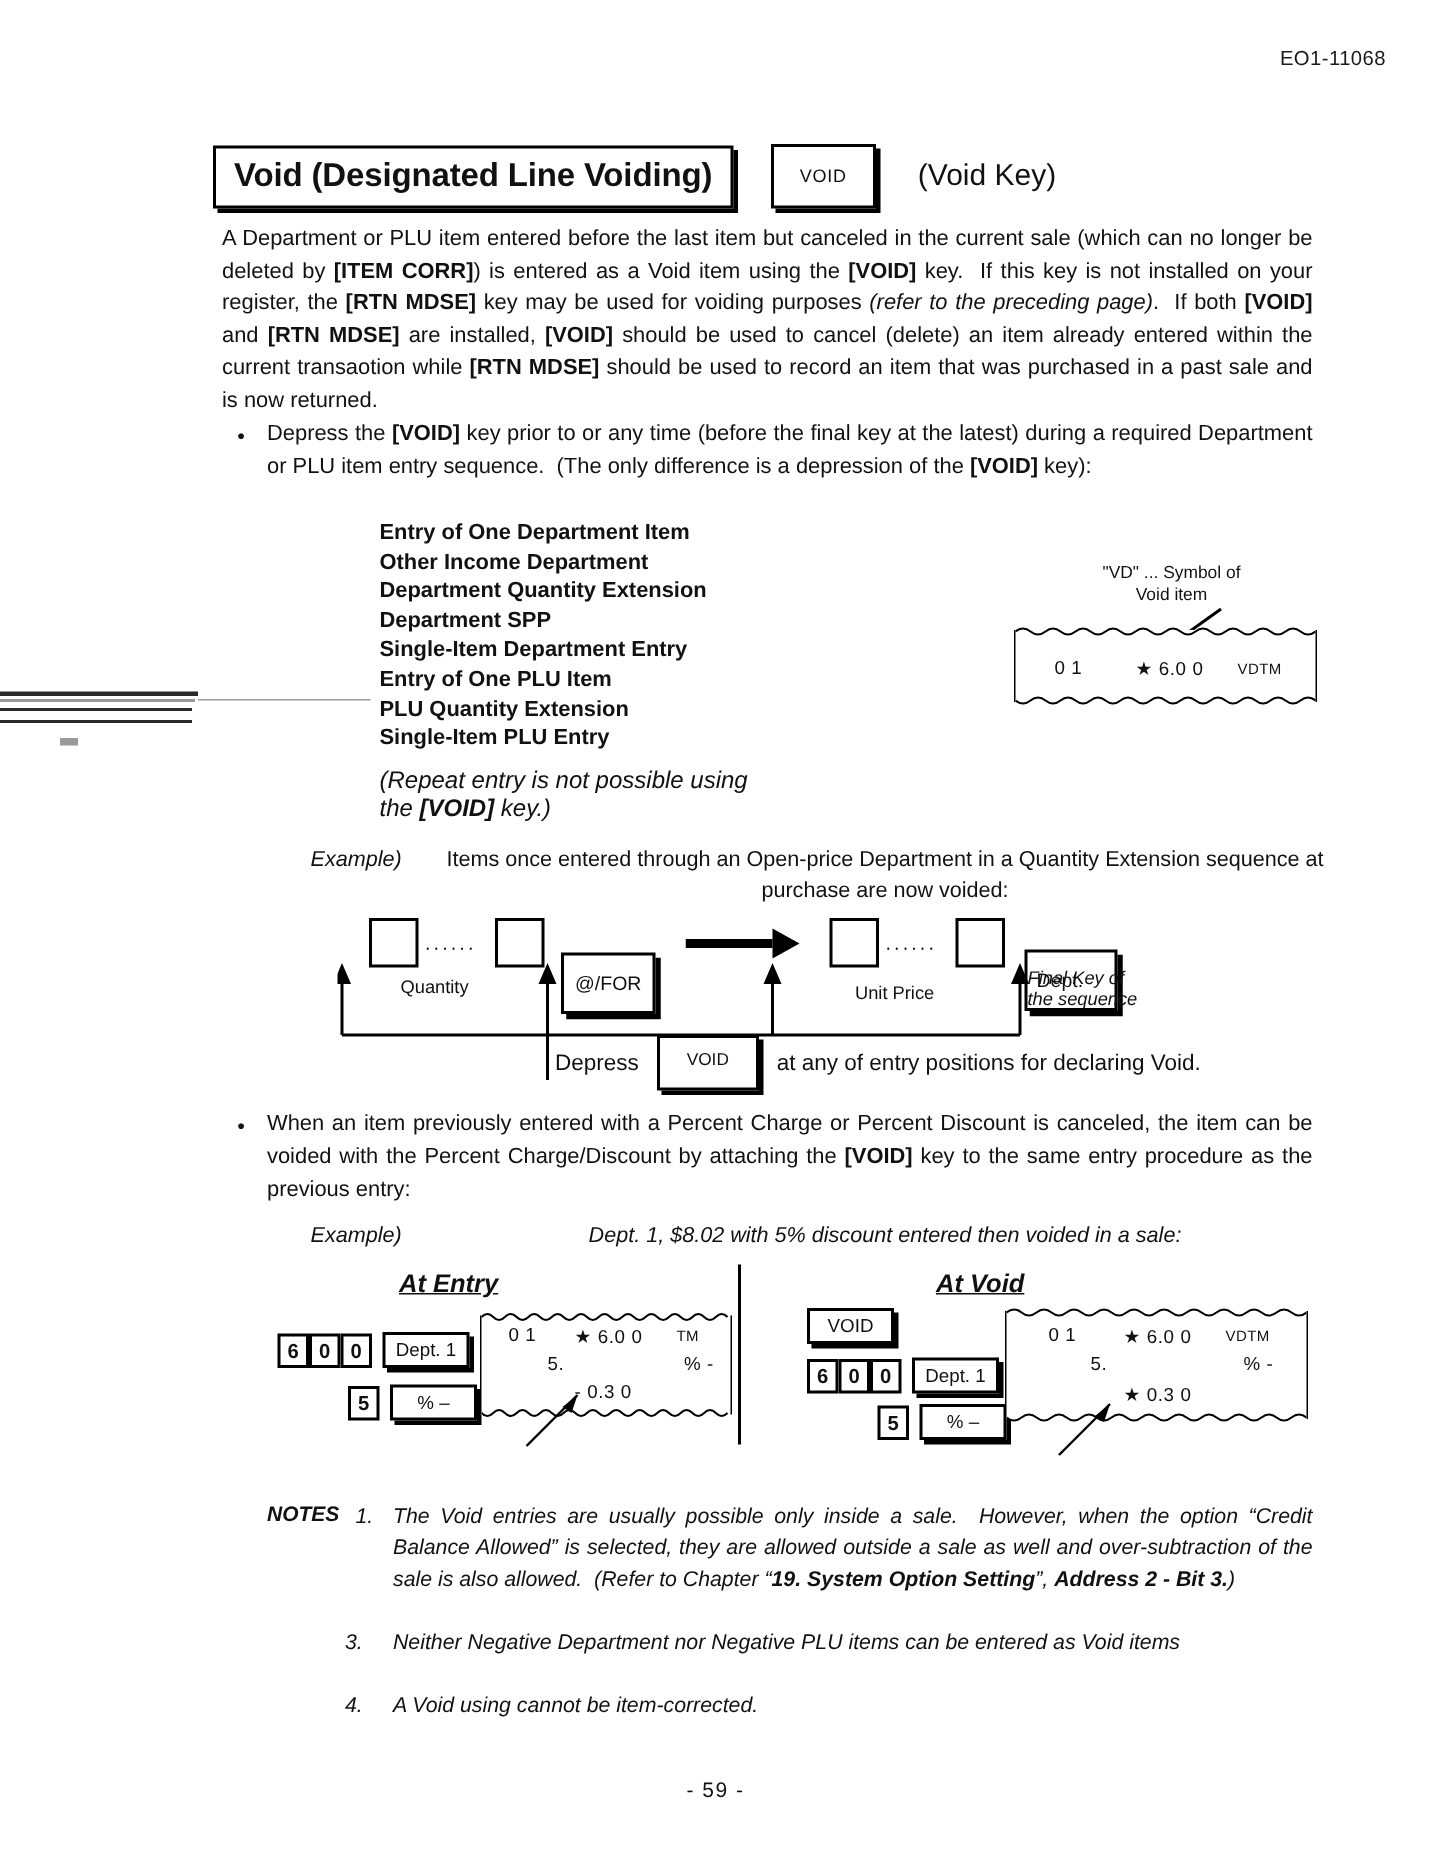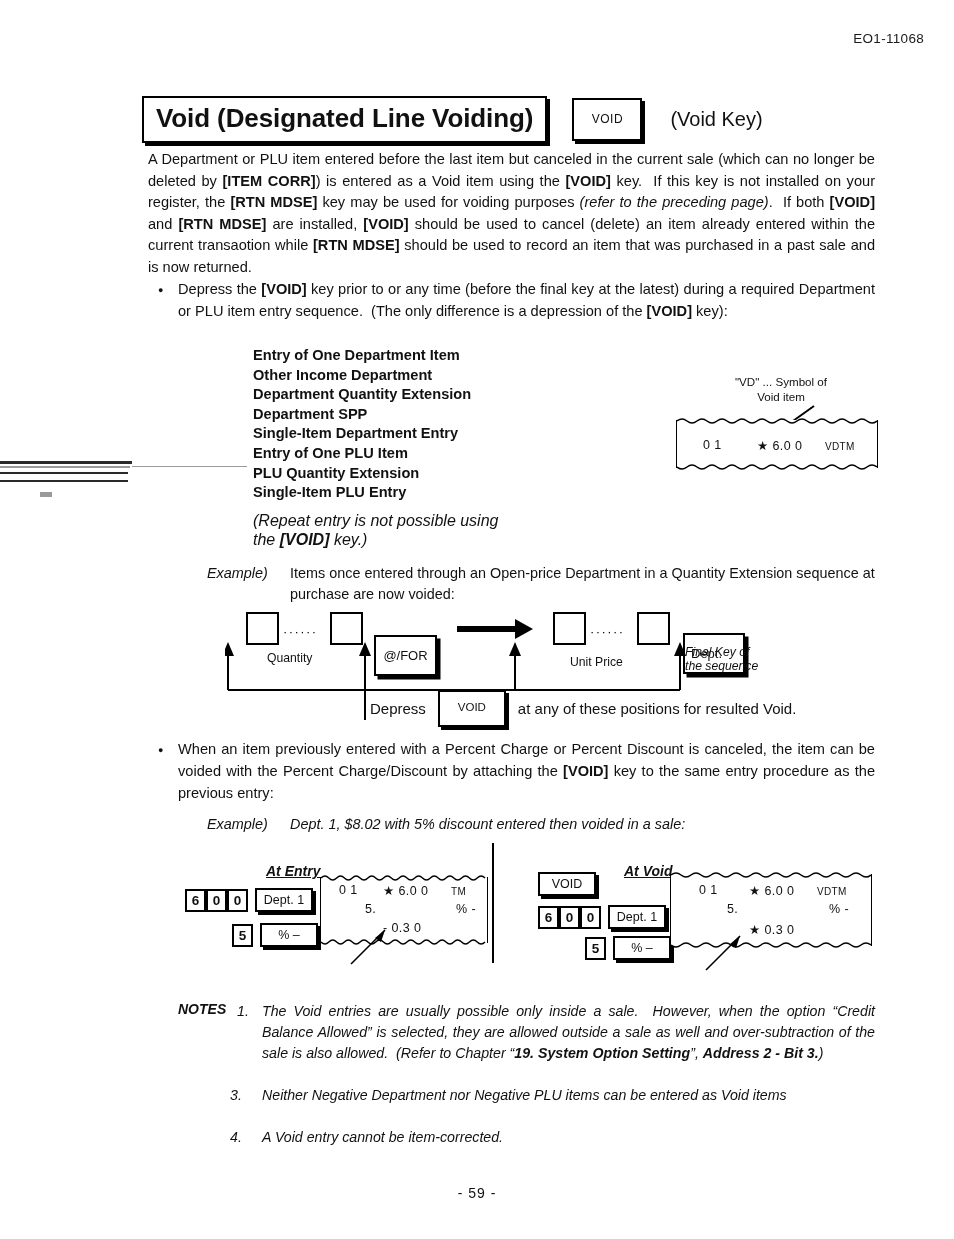--- a/index.html
+++ b/index.html
@@ -34,21 +34,21 @@
   .title-row {
     position: absolute;
     left: 142px;
     top: 96px;
     display: flex;
     align-items: center;
   }
   .title-box {
     border: 2.5px solid #000;
     padding: 5px 12px 7px 12px;
-    font-size: 26px;
+    font-size: 22px;
     font-weight: bold;
     letter-spacing: -0.1px;
     box-shadow: 3px 3px 0 #000;
     background: #fff;
   }
   .key {
     display: inline-block;
     border: 2px solid #000;
     background: #fff;
     text-align: center;
@@ -128,20 +128,21 @@
   .example .lbl {
     font-style: italic;
     position: absolute;
     left: 0;
     top: 0;
   }
   .example .txt {
     display: block;
     margin-left: 83px;
     width: 600px;
+    text-align: center;
   }
   #example1 { left: 207px; top: 563px; width: 690px; }
   #example2 { left: 207px; top: 814px; width: 690px; }
   #example2 .txt { font-style: italic; }
 
   
   .receipt {
     position: absolute;
     border-left: 1.6px solid #000;
     border-right: 1.6px solid #000;
@@ -225,25 +226,24 @@
   .depress-key {
     width: 64px;
     padding: 10px 0 11px 0;
     margin: 0 12px;
     font-size: 11.5px;
   }
 
   
   .panel-head {
     position: absolute;
-    font-size: 14px;
+    font-size: 17px;
     font-style: italic;
     font-weight: bold;
     text-decoration: underline;
-    margin-top: 17px;
   }
   .divider-v {
     position: absolute;
     width: 2px;
     background: #000;
   }
   .numkey {
     display: inline-flex;
     align-items: center;
     justify-content: center;
@@ -437,21 +437,21 @@
       <polygon points="290,2 296,16 284,16" fill="#000"></polygon>
       <line x1="455" y1="50" x2="455" y2="12" stroke="#000" stroke-width="2"></line>
       <polygon points="455,2 461,16 449,16" fill="#000"></polygon>
       <line x1="140" y1="50" x2="140" y2="80" stroke="#000" stroke-width="2"></line>
     </svg>
   </div>
 
   <div class="depress-row">
     <span>Depress</span>
     <span class="key depress-key">VOID</span>
-    <span>at any of these positions for resulted Void.</span>
+    <span>at any of entry positions for declaring Void.</span>
   </div>
 
   <div class="bullet" id="bullet2">
     When an item previously entered with a Percent Charge or Percent Discount is canceled, the
     item can be voided with the Percent Charge/Discount by attaching the <b>[VOID]</b> key to the same
     entry procedure as the previous entry:
   </div>
 
   <div class="example" id="example2">
     <span class="lbl">Example)</span>
@@ -533,17 +533,17 @@
     option “Credit Balance Allowed” is selected, they are allowed outside a sale as
     well and over-subtraction of the sale is also allowed.&nbsp; (Refer to Chapter “<b>19.
     System Option Setting</b>”, <b>Address 2 - Bit 3.</b>)
   </div>
   <div class="note" id="note3">
     <span class="num">3.</span>
     <span>Neither Negative Department nor Negative PLU items can be entered as Void items</span>
   </div>
   <div class="note" id="note4">
     <span class="num">4.</span>
-    <span>A Void entry cannot be item-corrected.</span>
+    <span>A Void using cannot be item-corrected.</span>
   </div>
 
   <div class="page-num">- 59 -</div>
 </div>
 
 </body></html>

